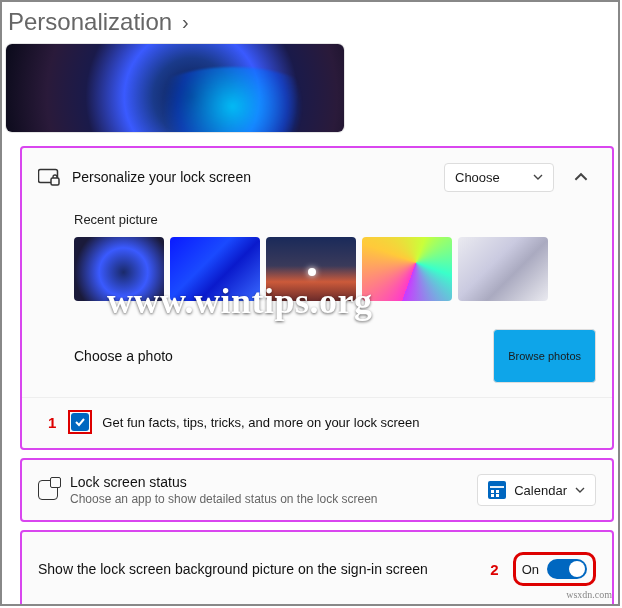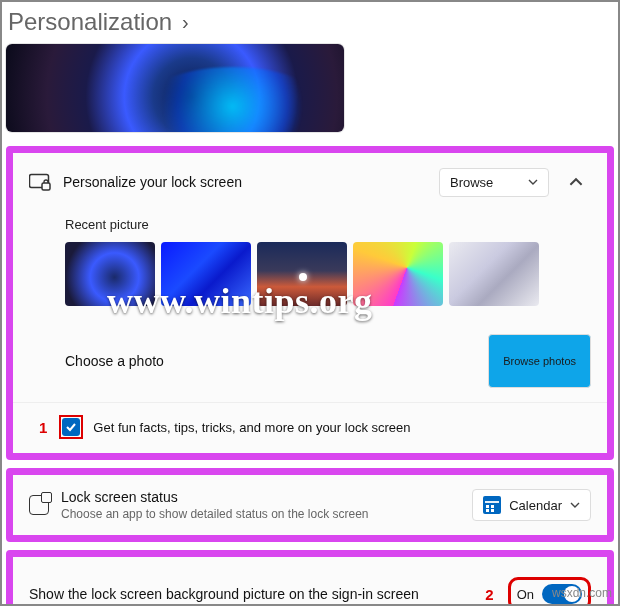--- a/index.html
+++ b/index.html
@@ -4,21 +4,21 @@
 <style>
 * { box-sizing: border-box; margin: 0; padding: 0; }
 body { font-family: "Segoe UI", Arial, sans-serif; background: #fff; color: #1a1a1a; width: 622px; height: 608px; overflow: hidden; position: relative; }
 .frame { border: 2px solid #888; width: 620px; height: 606px; position: relative; overflow: hidden; }
 .breadcrumb { display: flex; align-items: center; gap: 10px; padding: 6px 6px 8px 6px; }
 .bc-link { font-size: 24px; color: #666; font-weight: 400; cursor: pointer; }
 .bc-sep { font-size: 20px; color: #555; }
 .bc-current { font-size: 24px; font-weight: 600; color: #111; }
 .hero { margin: 0 4px 14px 4px; width: 338px; height: 88px; border-radius: 6px; overflow: hidden; position: relative; background: radial-gradient(circle at 55% 60%, #0a1a4a 0%, #1a3a8a 20%, #3a5aff 35%, #1a1a4a 55%, #2a1a3a 75%, #0a0a1a 100%); box-shadow: 0 0 0 1px rgba(0,0,0,.1); }
 .hero::after { content:""; position:absolute; left:40%; top:26%; width:54%; height:90%; border-radius:50%; background: radial-gradient(circle, rgba(0,200,255,.9), rgba(0,80,255,.4) 55%, transparent 70%); filter: blur(1px); }
-.card { margin: 0 4px 8px 4px; border: 7px solid #d946ef; border-radius: 4px; background: #fbfbfb; }
+.card { margin: 0 4px 8px 18px; border: 2px solid #d946ef; border-radius: 4px; background: #fbfbfb; }
 .row { display: flex; align-items: center; padding: 14px 16px; gap: 12px; }
 .row-title { font-size: 14px; color: #111; flex: 1; }
 .row-title small { display: block; font-size: 12px; color: #666; font-weight: 400; margin-top:2px;}
 .dropdown { display: flex; align-items: center; gap: 8px; border: 1px solid #ddd; border-radius: 4px; background: #fff; padding: 6px 10px; font-size: 13px; cursor: pointer; min-width: 110px; justify-content: space-between;}
 .chev { width: 10px; height: 10px; display: inline-block; }
 .chev svg { display:block; }
 .expand-btn { width: 30px; height: 30px; display: flex; align-items: center; justify-content: center; cursor: pointer; border-radius: 4px;}
 .sub { padding: 6px 16px 14px 52px; }
 .sub-label { font-size: 13px; color: #222; margin-bottom: 10px; }
 .thumbs { display: flex; gap: 6px; }
@@ -43,21 +43,21 @@
 .lock-icon-wrap svg{display:block;}
 .cal-icon { width:18px; height:18px; background:#0067c0; border-radius:2px; position:relative; flex-shrink:0;}
 .cal-icon::before{content:"";position:absolute;left:2px;right:2px;top:5px;height:2px;background:rgba(255,255,255,.9);}
 .cal-icon::after{content:"";position:absolute;left:3px;top:9px;width:3px;height:3px;background:#fff;box-shadow:5px 0 #fff,0 4px #fff,5px 4px #fff;}
 .toggle-row { display:flex; align-items:center; padding: 20px 16px; gap:12px;}
 .toggle-wrap { border:3px solid #d00; border-radius:10px; padding:4px 6px; display:flex; align-items:center; gap:8px;}
 .toggle-label { font-size:13px;}
 .toggle { width:40px; height:20px; border-radius:10px; background:#0067c0; position:relative; cursor:pointer;}
 .toggle::after{content:"";position:absolute;right:2px;top:2px;width:16px;height:16px;border-radius:50%;background:#fff;}
 .watermark { position:absolute; left:105px; top:278px; font-size:36px; font-weight:700; color:#fff; text-shadow:0 1px 3px rgba(0,0,0,.6); letter-spacing:.5px; pointer-events:none; font-family: Georgia, serif;}
-.src { position:absolute; right:6px; bottom:4px; font-size:12px; color:#888;}
+.src { position:absolute; right:6px; bottom:4px; font-size:10px; color:#888;font-family:Liberation Serif, serif;}
 </style>
 </head>
 <body>
 
 <div class="frame">
   <div class="breadcrumb">
     <span class="bc-link">Personalization</span>
     <span class="bc-sep">›</span>
   </div>
 
@@ -67,21 +67,21 @@
     <div class="row">
       <span class="lock-icon-wrap">
         <svg width="22" height="18" viewBox="0 0 22 18">
             <rect x="0.5" y="1.5" width="19" height="13" rx="2" fill="none" stroke="#333" stroke-width="1.5"></rect>
             <rect x="13" y="10" width="8" height="7" rx="1.5" fill="#fbfbfb" stroke="#333" stroke-width="1.5"></rect>
             <path d="M15 10 v-1 a2 2 0 0 1 4 0 v1" fill="none" stroke="#333" stroke-width="1.3"></path>
           </svg>
       </span>
       <div class="row-title">Personalize your lock screen</div>
       <div class="dropdown">
-        <span>Browse</span>
+        <span>Choose</span>
         <span class="chev">
             <svg width="10" height="10" viewBox="0 0 10 10">
               <path d="M1 3 L5 7 L9 3" fill="none" stroke="#444" stroke-width="1.4"></path>
             </svg>
           </span>
       </div>
       <div class="expand-btn">
         <svg width="14" height="14" viewBox="0 0 10 10">
             <path d="M1 7 L5 3 L9 7" fill="none" stroke="#444" stroke-width="1.4"></path>
           </svg>

